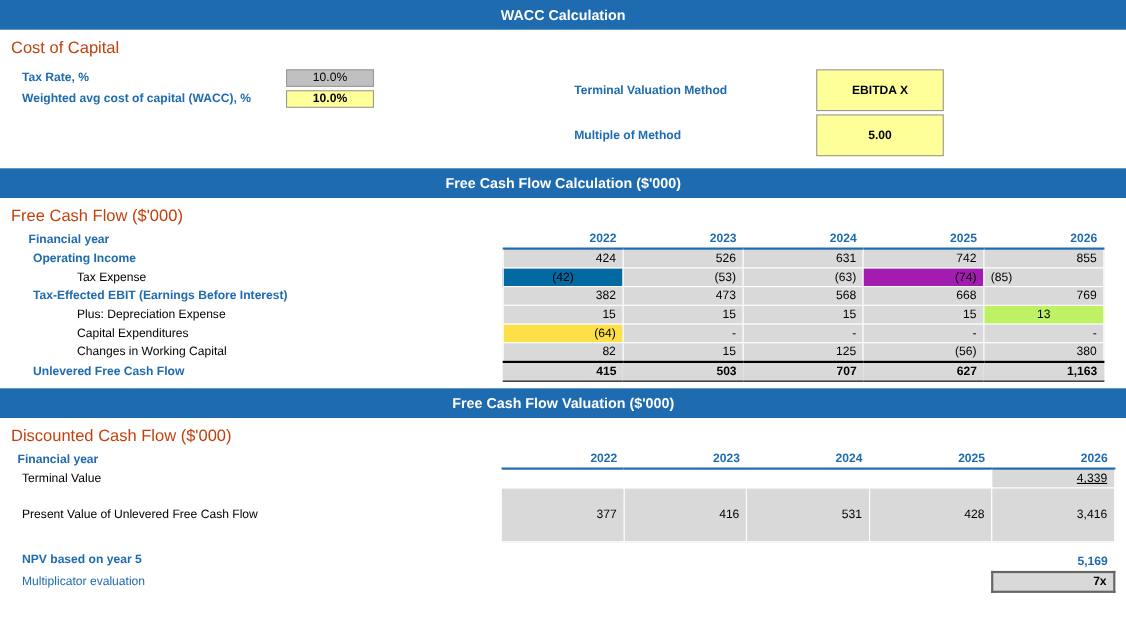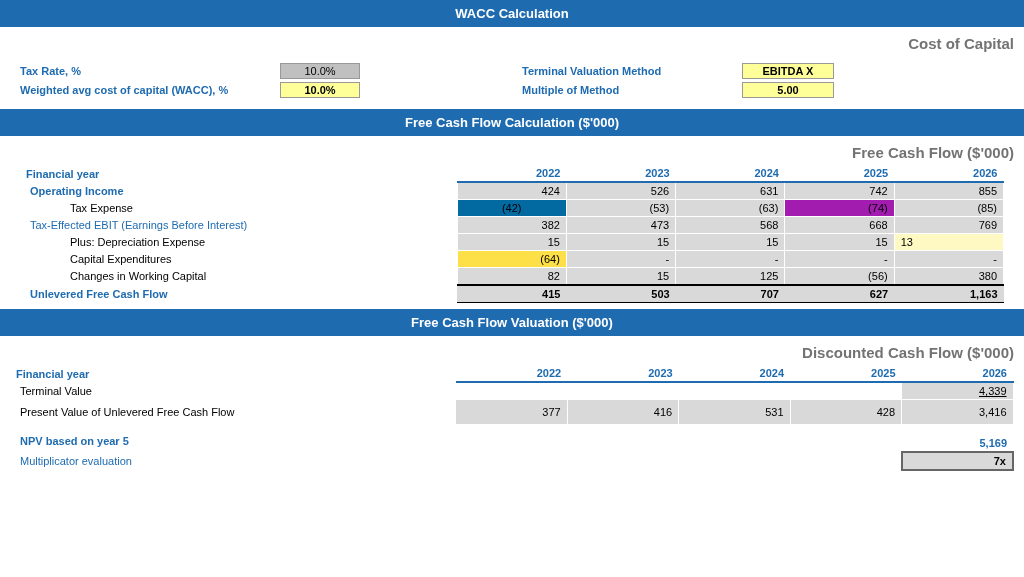--- a/index.html
+++ b/index.html
@@ -15,32 +15,30 @@
     .section-header {
       background: #1e6bb0;
       color: #fff;
       text-align: center;
       font-size: 13px;
       font-weight: bold;
       padding: 6px 0;
     }
 
     .section-title {
-      color: #737373;
+      color: #c2410c;
       font-size: 15px;
-      font-weight: bold;
+      font-weight: normal;
       padding: 8px 10px 4px 10px;
-      text-align: right;
     }
 
     .cost-row {
       display: flex;
       align-items: center;
       margin: 3px 0;
-      gap: 20px;
     }
 
     .cost-label {
       width: 240px;
       font-weight: bold;
       color: #1e6bb0;
       font-size: 11px;
     }
 
     .cost-value-box {
@@ -67,24 +65,24 @@
     }
 
     .terminal-label {
       width: 220px;
       font-weight: bold;
       color: #1e6bb0;
       font-size: 11px;
     }
 
     .terminal-value-box {
-      width: 92px;
+      width: 116px;
       text-align: center;
       border: 1px solid #999;
-      padding: 1px 4px;
+      padding: 12px 4px;
       font-size: 11px;
     }
 
     .terminal-value-box.highlighted {
       background: #ffff99;
       font-weight: bold;
     }
 
     
     .cost-two-col {
@@ -211,37 +209,37 @@
             <td style="text-align: right; padding: 2px 6px; background: rgb(217, 217, 217); border: 1px solid rgb(255, 255, 255);">631</td>
             <td style="text-align: right; padding: 2px 6px; background: rgb(217, 217, 217); border: 1px solid rgb(255, 255, 255);">742</td>
             <td style="text-align: right; padding: 2px 6px; background: rgb(217, 217, 217); border: 1px solid rgb(255, 255, 255);">855</td>
           </tr>
           <tr>
             <td style="padding-left: 50px;">Tax Expense</td>
             <td style="text-align: center; padding: 2px 6px; background: #0369a1; border: 1px solid rgb(255, 255, 255);">(42)</td>
             <td style="text-align: right; padding: 2px 6px; background: rgb(217, 217, 217); border: 1px solid rgb(255, 255, 255);">(53)</td>
             <td style="text-align: right; padding: 2px 6px; background: rgb(217, 217, 217); border: 1px solid rgb(255, 255, 255);">(63)</td>
             <td style="text-align: right; padding: 2px 6px; background: #a21caf; border: 1px solid rgb(255, 255, 255);">(74)</td>
-            <td style="text-align: right; padding: 2px 6px; background: rgb(217, 217, 217); border: 1px solid rgb(255, 255, 255);">(85)</td>
-          </tr>
-          <tr>
-            <td style="padding-left: 10px; font-weight: normal; color: rgb(30, 107, 176);">Tax-Effected EBIT (Earnings Before Interest)</td>
+            <td style="padding: 2px 6px; background: rgb(217, 217, 217); border: 1px solid rgb(255, 255, 255);">(85)</td>
+          </tr>
+          <tr>
+            <td style="padding-left: 10px; font-weight: bold; color: rgb(30, 107, 176);">Tax-Effected EBIT (Earnings Before Interest)</td>
             <td style="text-align: right; padding: 2px 6px; background: rgb(217, 217, 217); border: 1px solid rgb(255, 255, 255);">382</td>
             <td style="text-align: right; padding: 2px 6px; background: rgb(217, 217, 217); border: 1px solid rgb(255, 255, 255);">473</td>
             <td style="text-align: right; padding: 2px 6px; background: rgb(217, 217, 217); border: 1px solid rgb(255, 255, 255);">568</td>
             <td style="text-align: right; padding: 2px 6px; background: rgb(217, 217, 217); border: 1px solid rgb(255, 255, 255);">668</td>
             <td style="text-align: right; padding: 2px 6px; background: rgb(217, 217, 217); border: 1px solid rgb(255, 255, 255);">769</td>
           </tr>
           <tr>
             <td style="padding-left: 50px;">Plus: Depreciation Expense</td>
             <td style="text-align: right; padding: 2px 6px; background: rgb(217, 217, 217); border: 1px solid rgb(255, 255, 255);">15</td>
             <td style="text-align: right; padding: 2px 6px; background: rgb(217, 217, 217); border: 1px solid rgb(255, 255, 255);">15</td>
             <td style="text-align: right; padding: 2px 6px; background: rgb(217, 217, 217); border: 1px solid rgb(255, 255, 255);">15</td>
             <td style="text-align: right; padding: 2px 6px; background: rgb(217, 217, 217); border: 1px solid rgb(255, 255, 255);">15</td>
-            <td style="text-align: left; padding: 2px 6px; background: #fef9c3; border: 1px solid rgb(255, 255, 255);">13</td>
+            <td style="text-align: center; padding: 2px 6px; background: #bef264; border: 1px solid rgb(255, 255, 255);">13</td>
           </tr>
           <tr>
             <td style="padding-left: 50px;">Capital Expenditures</td>
             <td style="text-align: right; padding: 2px 6px; background: #fde047; border: 1px solid rgb(255, 255, 255);">(64)</td>
             <td style="text-align: right; padding: 2px 6px; background: rgb(217, 217, 217); border: 1px solid rgb(255, 255, 255);">-</td>
             <td style="text-align: right; padding: 2px 6px; background: rgb(217, 217, 217); border: 1px solid rgb(255, 255, 255);">-</td>
             <td style="text-align: right; padding: 2px 6px; background: rgb(217, 217, 217); border: 1px solid rgb(255, 255, 255);">-</td>
             <td style="text-align: right; padding: 2px 6px; background: rgb(217, 217, 217); border: 1px solid rgb(255, 255, 255);">-</td>
           </tr>
           <tr>
@@ -295,21 +293,21 @@
             <td style="text-align: right; padding: 2px 6px; background: transparent;"></td>
             <td style="text-align: right; padding: 2px 6px; background: transparent;"></td>
             <td style="text-align: right; padding: 2px 6px; background: transparent;"></td>
             <td style="text-align: right; padding: 2px 6px; background: rgb(217, 217, 217); border: 1px solid rgb(255, 255, 255); text-decoration: underline;">4,339</td>
           </tr>
           <tr>
             <td style="padding: 2px 10px;">Present Value of Unlevered Free Cash Flow</td>
             <td style="text-align: right; padding: 2px 6px; background: rgb(217, 217, 217); border: 1px solid rgb(255, 255, 255);">377</td>
             <td style="text-align: right; padding: 2px 6px; background: rgb(217, 217, 217); border: 1px solid rgb(255, 255, 255);">416</td>
             <td style="text-align: right; padding: 2px 6px; background: rgb(217, 217, 217); border: 1px solid rgb(255, 255, 255);">531</td>
-            <td style="text-align: right; padding: 6px 6px; background: rgb(217, 217, 217); border: 1px solid rgb(255, 255, 255);">428</td>
+            <td style="text-align: right; padding: 18px 6px; background: rgb(217, 217, 217); border: 1px solid rgb(255, 255, 255);">428</td>
             <td style="text-align: right; padding: 2px 6px; background: rgb(217, 217, 217); border: 1px solid rgb(255, 255, 255);">3,416</td>
           </tr>
           <tr style="padding-top: 8px;">
             <td style="padding: 8px 10px 2px; font-weight: bold; color: rgb(30, 107, 176);">NPV based on year 5</td>
             <td style="background: transparent;"></td>
             <td style="background: transparent;"></td>
             <td style="background: transparent;"></td>
             <td style="background: transparent;"></td>
             <td style="text-align: right; font-weight: bold; color: rgb(30, 107, 176); padding: 12px 6px 2px;">5,169</td>
           </tr>

